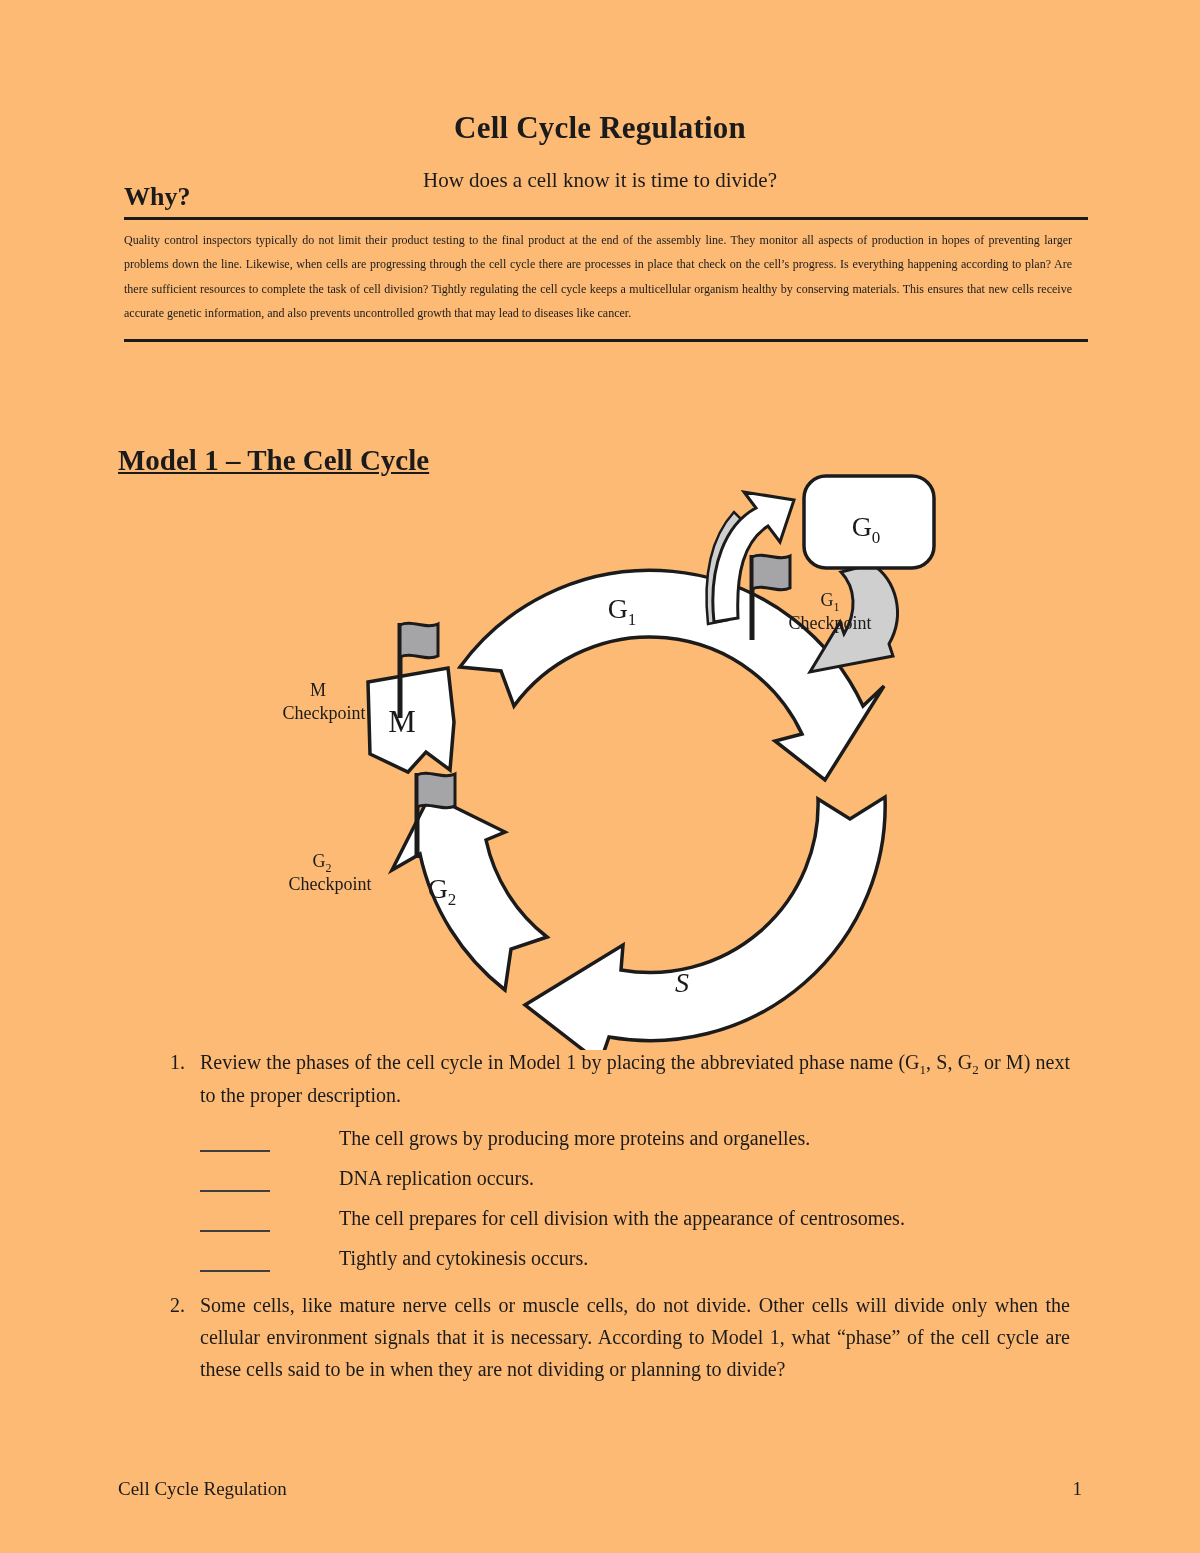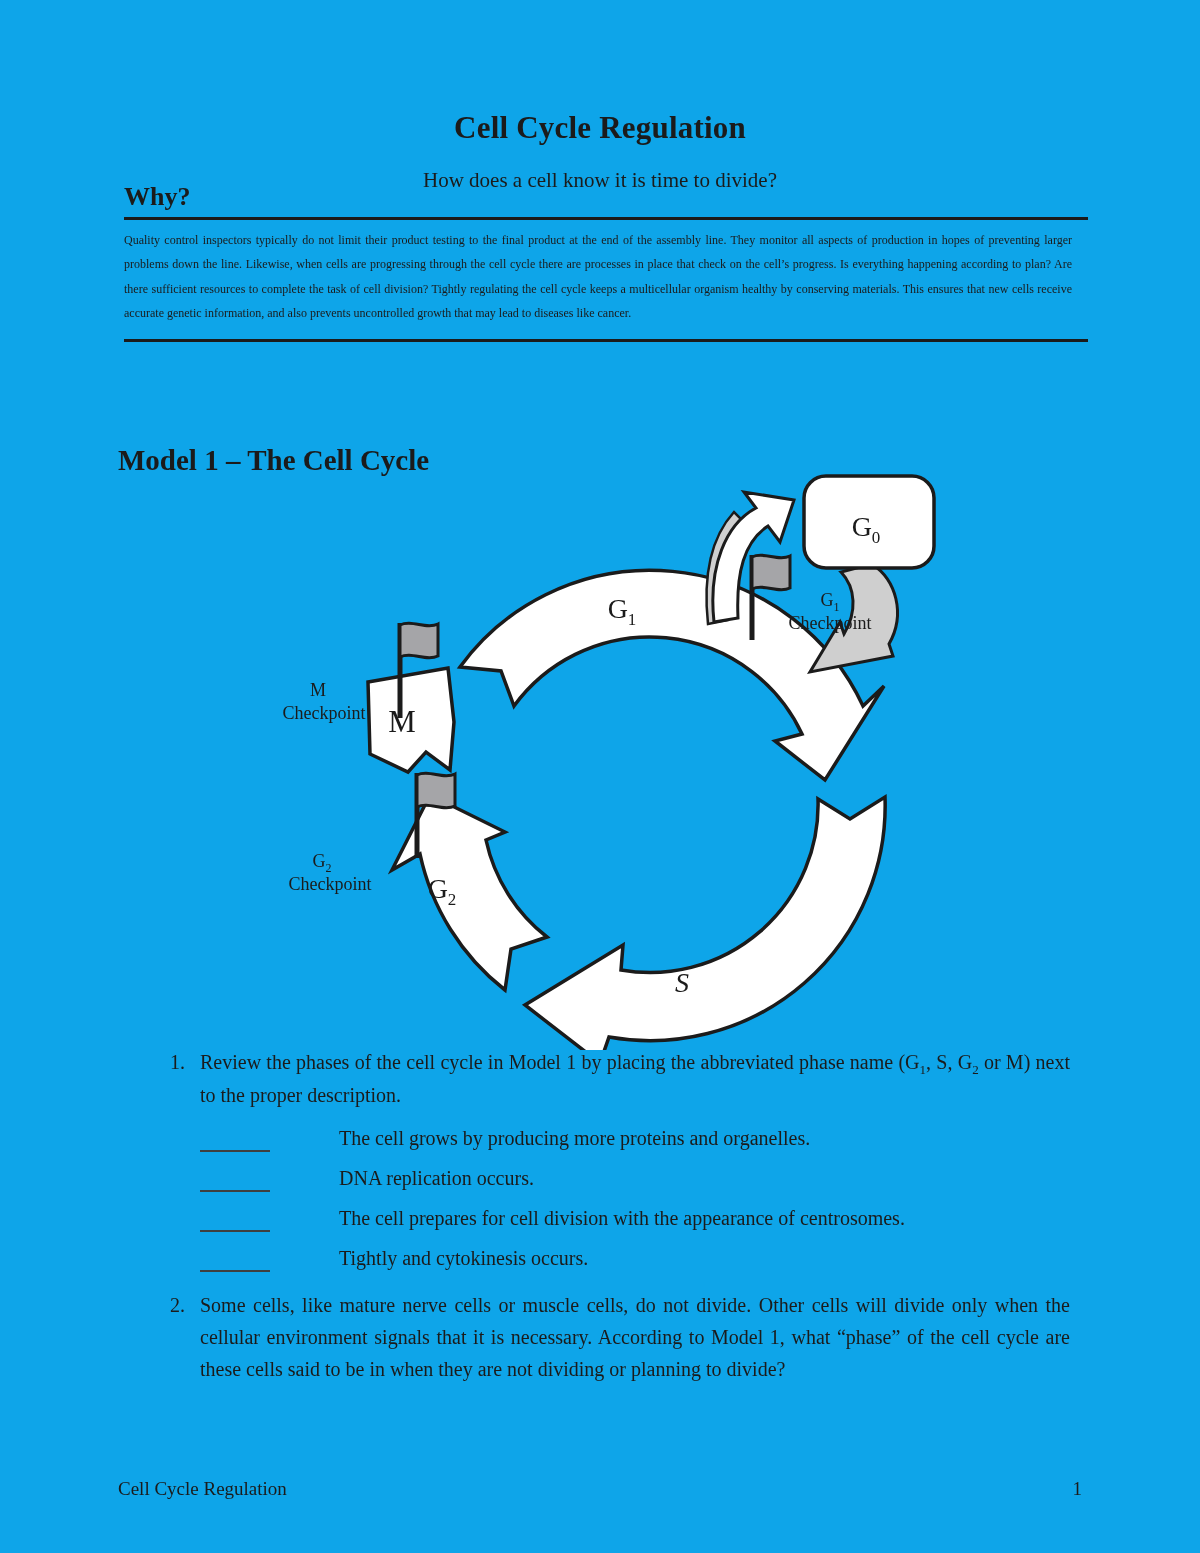--- a/index.html
+++ b/index.html
@@ -1,31 +1,31 @@
 <!DOCTYPE html>
 <html><head>
 <meta charset="utf-8">
 <style>
   * { margin:0; padding:0; box-sizing:border-box; }
   html,body { background:#ffffff; }
   .page {
-    position:relative; width:1200px; height:1553px; background:#0ea5e9;
+    position:relative; width:1200px; height:1553px; background:#fdba74;
     font-family:"Liberation Serif", serif; color:#1b1b1b; overflow:hidden;
   }
   
   .header { position:absolute; top:110px; left:118px; width:964px; text-align:center; }
   .title { font-size:31px; font-weight:bold; letter-spacing:0.2px; }
   .subtitle { font-size:21px; margin-top:22px; }
   
   .why { position:absolute; top:182px; left:124px; width:964px; }
   .why-heading { font-size:26px; font-weight:bold; }
   .rule { border:none; border-top:3px solid #1b1b1b; margin-top:5px; }
   .why-paragraph { font-size:12px; line-height:24.4px; text-align:justify; margin:8px 16px 13px 0; }
   
-  .model-heading { position:absolute; top:444px; left:118px; font-size:29px; font-weight:bold; }
+  .model-heading { position:absolute; top:444px; left:118px; font-size:29px; font-weight:bold;text-decoration:underline; }
   .diagram { position:absolute; top:460px; left:280px; width:680px; height:590px; }
   .diagram svg text { font-family:"Liberation Serif", serif; fill:#1b1b1b; }
   .phase { font-size:28px; }
   .phase-m { font-size:31px; }
   .phase-s { font-size:28px; font-style:italic; }
   .phase-sub { font-size:17px; }
   .chk { font-size:18px; }
   .chk-sub { font-size:12px; }
   
   .questions { position:absolute; top:1046px; left:170px; width:900px; font-size:20px; }

